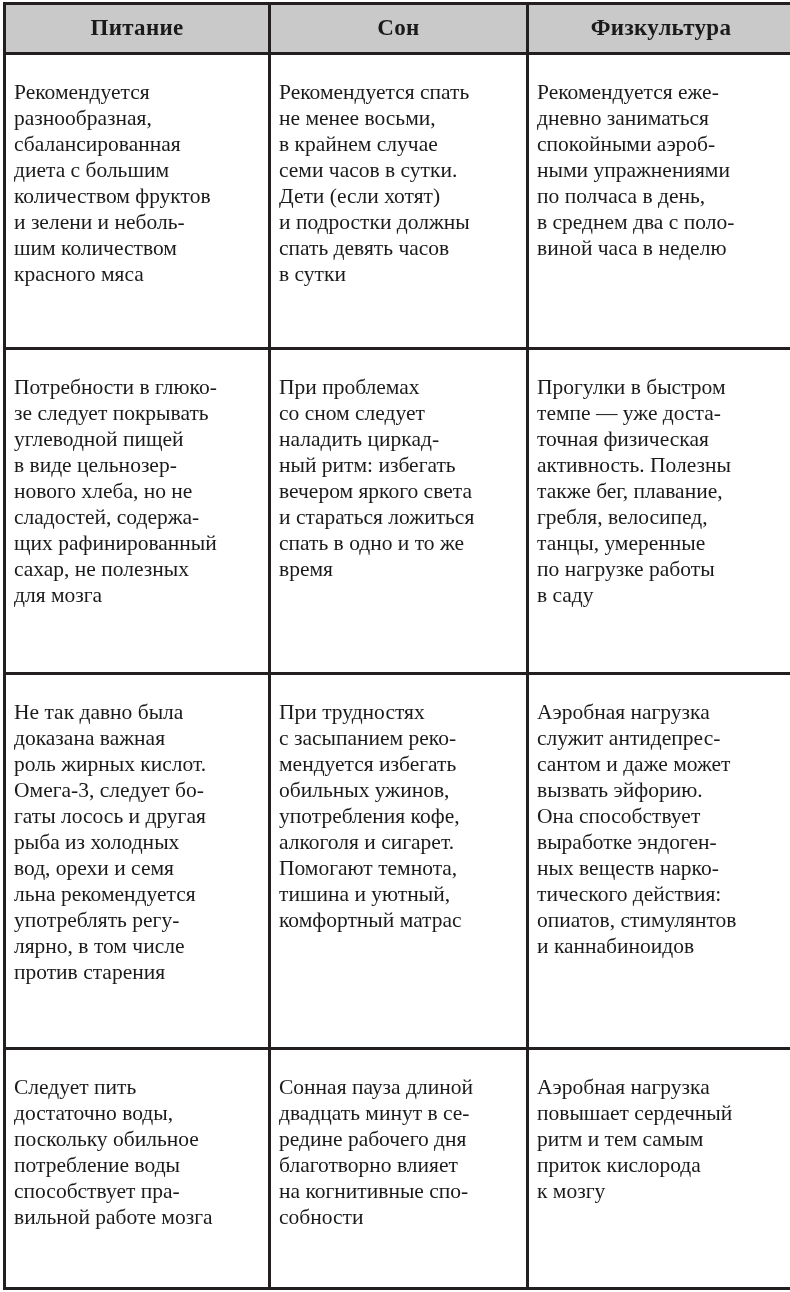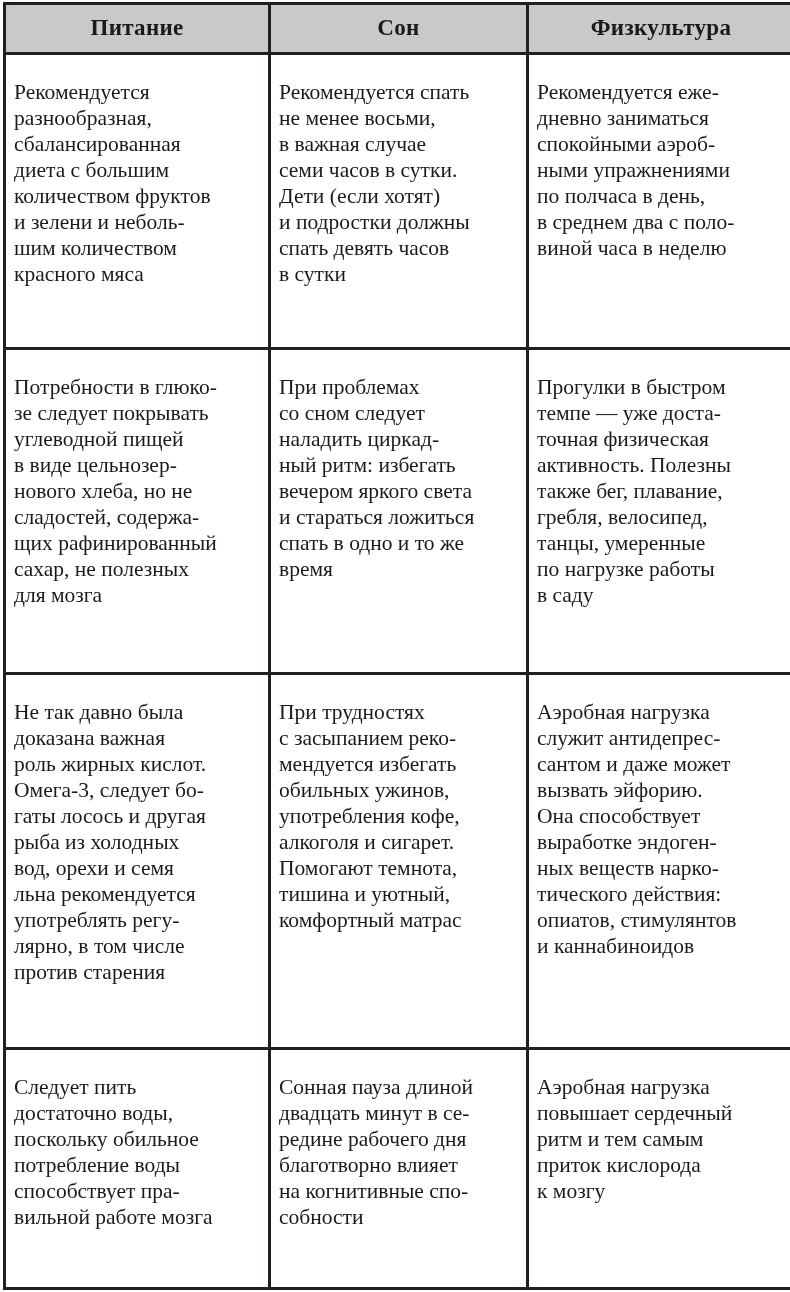--- a/index.html
+++ b/index.html
@@ -82,21 +82,21 @@
         <td class="body-cell">Рекомендуется
 разнообразная,
 сбалансированная
 диета с большим
 количеством фруктов
 и зелени и неболь-
 шим количеством
 красного мяса</td>
         <td class="body-cell">Рекомендуется спать
 не менее восьми,
-в важная случае
+в крайнем случае
 семи часов в сутки.
 Дети (если хотят)
 и подростки должны
 спать девять часов
 в сутки</td>
         <td class="body-cell">Рекомендуется еже-
 дневно заниматься
 спокойными аэроб-
 ными упражнениями
 по полчаса в день,

